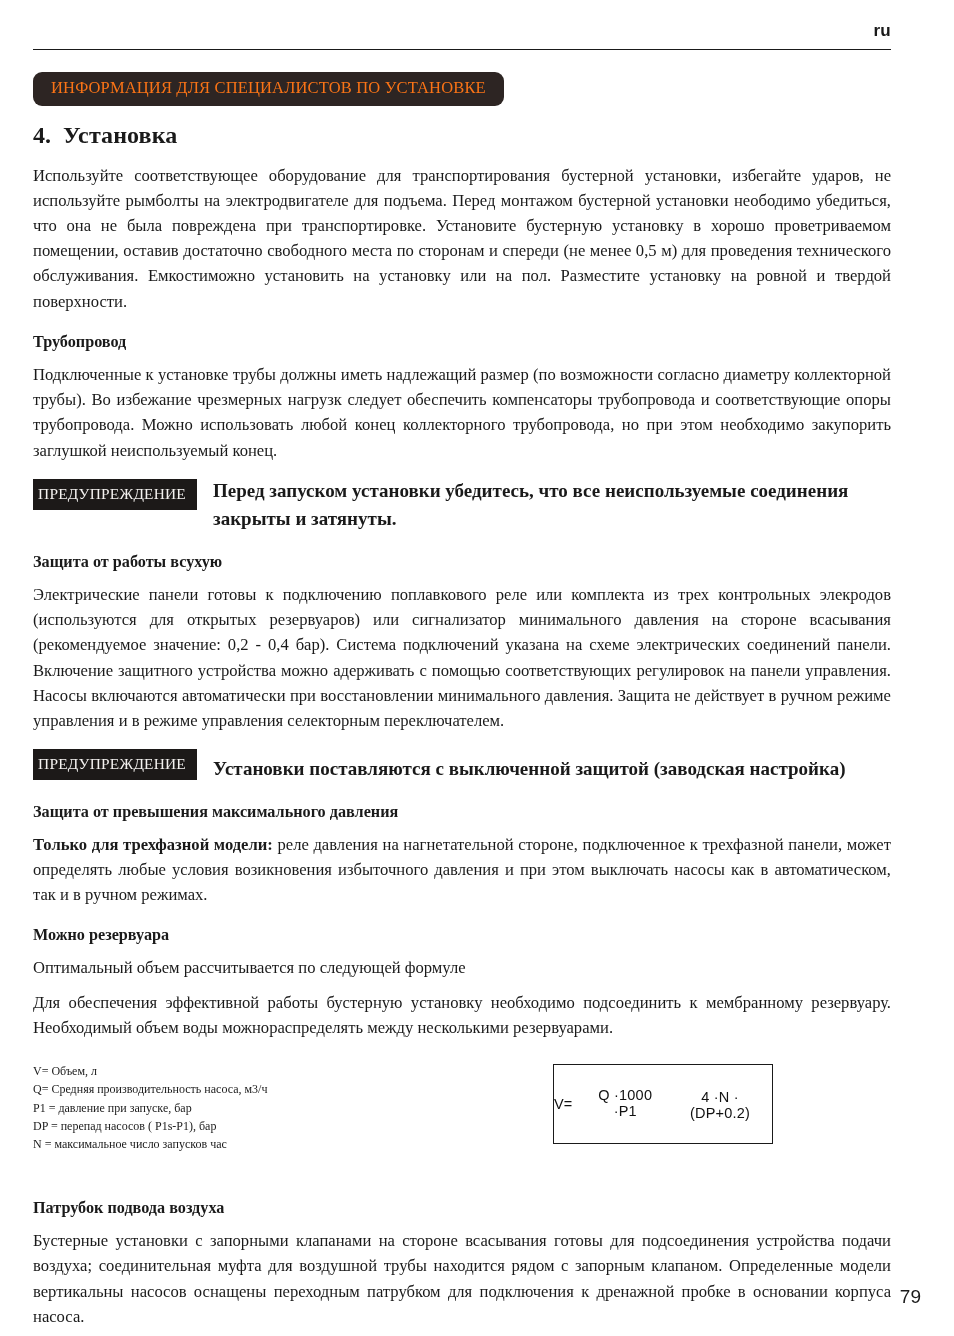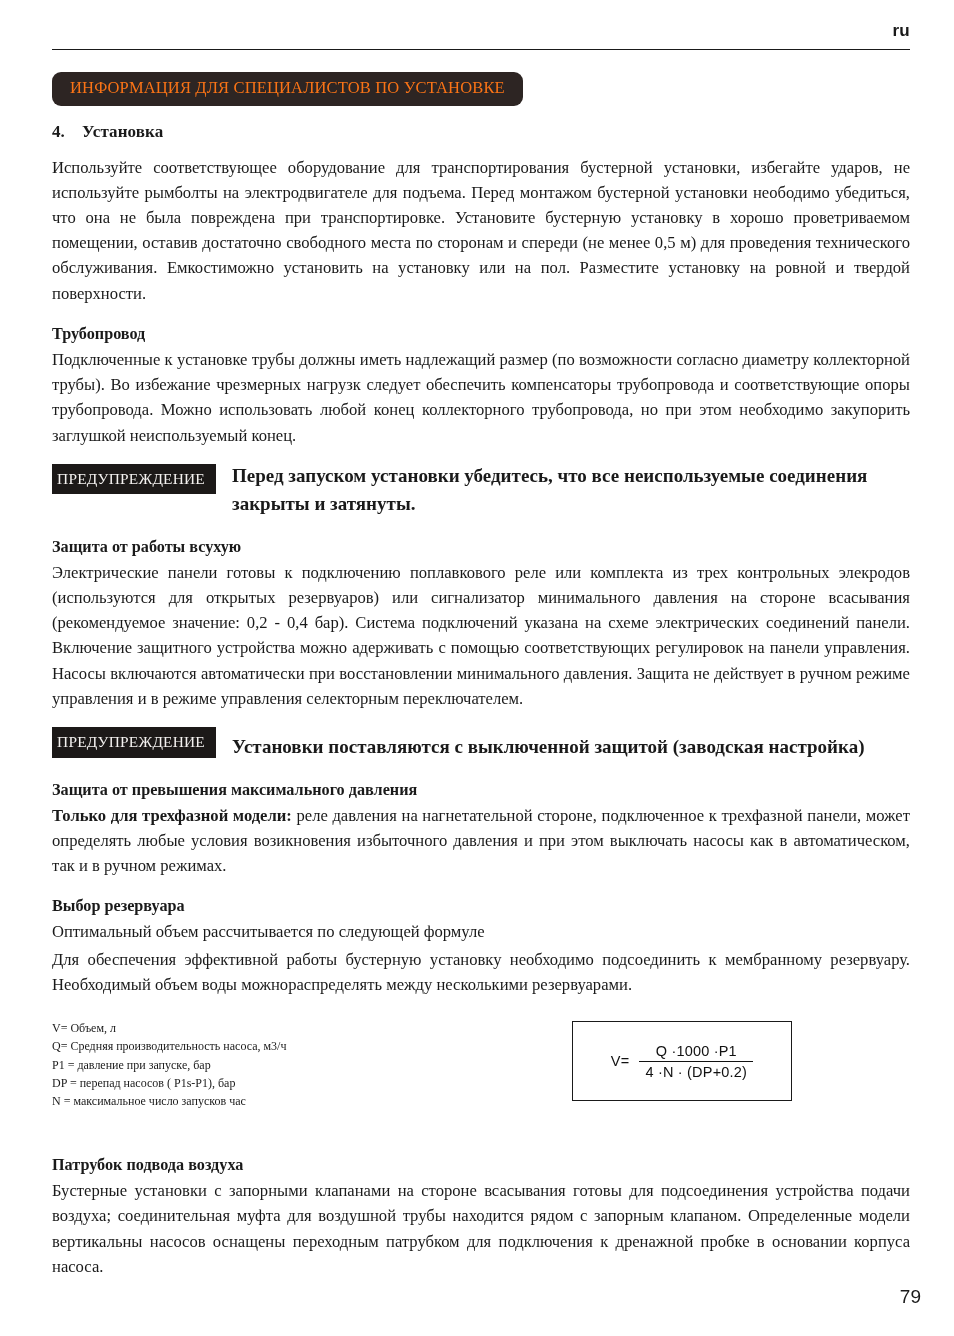--- a/index.html
+++ b/index.html
@@ -17,21 +17,21 @@
     position: relative;
     width: 954px;
     height: 1336px;
     margin: 0 auto;
     background: #ffffff;
     box-sizing: border-box;
     overflow: hidden;
   }
   .content {
     position: absolute;
-    left: 52px;
+    left: 33px;
     top: 0;
     width: 858px;
   }
 
   
   .page-header {
     padding-top: 22px;
     text-align: right;
   }
   .lang-code {
@@ -61,39 +61,39 @@
     font-size: 16.5px;
     letter-spacing: 0.15px;
     line-height: 1.15;
     white-space: nowrap;
   }
 
   
   .chapter-heading {
     margin-top: 16px;
     font-weight: bold;
-    font-size: 17px;
+    font-size: 24px;
     letter-spacing: 0.1px;
     line-height: 1.15;
   }
   .chapter-heading .chap-num {
     display: inline-block;
     min-width: 30px;
   }
 
   
   p.body {
     text-align: justify;
     text-justify: inter-word;
     font-size: 16.6px;
     line-height: 1.52;
     margin: 13px 0 0 0;
     hyphens: none;
   }
-  p.body.tight { margin-top: 2px; }
+  p.body.tight { margin-top: 9px; }
   p.body.last-left { text-align: left; }
 
   h3.subhead {
     font-weight: bold;
     font-size: 16.2px;
     margin: 18px 0 0 0;
     line-height: 1.3;
   }
 
   
@@ -156,21 +156,21 @@
   .formula-inner {
     display: flex;
     align-items: center;
     gap: 10px;
     font-size: 14.5px;
     color: #111;
   }
   .formula-lhs { padding-bottom: 1px; letter-spacing: 0.2px; }
   .fraction {
     display: flex;
-    flex-direction: column;
+    flex-direction: row;
     align-items: stretch;
     text-align: center;
   }
   .fraction .numer {
     padding: 0 6px 2px 6px;
     letter-spacing: 0.2px;
   }
   .fraction .bar {
     border-top: 1.6px solid #111;
   }
@@ -230,21 +230,21 @@
     <div class="warning-row single">
       <div class="warning-label">ПРЕДУПРЕЖДЕНИЕ</div>
       <div class="warning-text">Установки поставляются с выключенной защитой (заводская настройка)</div>
     </div>
 
     
     <h3 class="subhead">Защита от превышения максимального давления</h3>
     <p class="body tight"><b>Только для трехфазной модели:</b><span> реле давления на нагнетательной стороне, подключенное к трехфазной панели, может определять любые условия возикновения избыточного давления и при этом выключать насосы как в автоматическом, так и в ручном режимах.</span></p>
 
     
-    <h3 class="subhead">Выбор резервуара</h3>
+    <h3 class="subhead">Можно резервуара</h3>
     <p class="body tight last-left">Оптимальный объем рассчитывается по следующей формуле</p>
     <p class="body tight">Для обеспечения эффективной работы бустерную установку необходимо подсоединить к мембранному резервуару. Необходимый объем воды можнораспределять между несколькими резервуарами.</p>
 
     
     <div class="formula-area">
       <div class="legend-list">
         <div>V= Объем, л</div>
         <div>Q= Средняя производительность насоса, м3/ч</div>
         <div>P1 = давление при запуске, бар</div>
         <div>DP = перепад насосов ( P1s-P1), бар</div>

